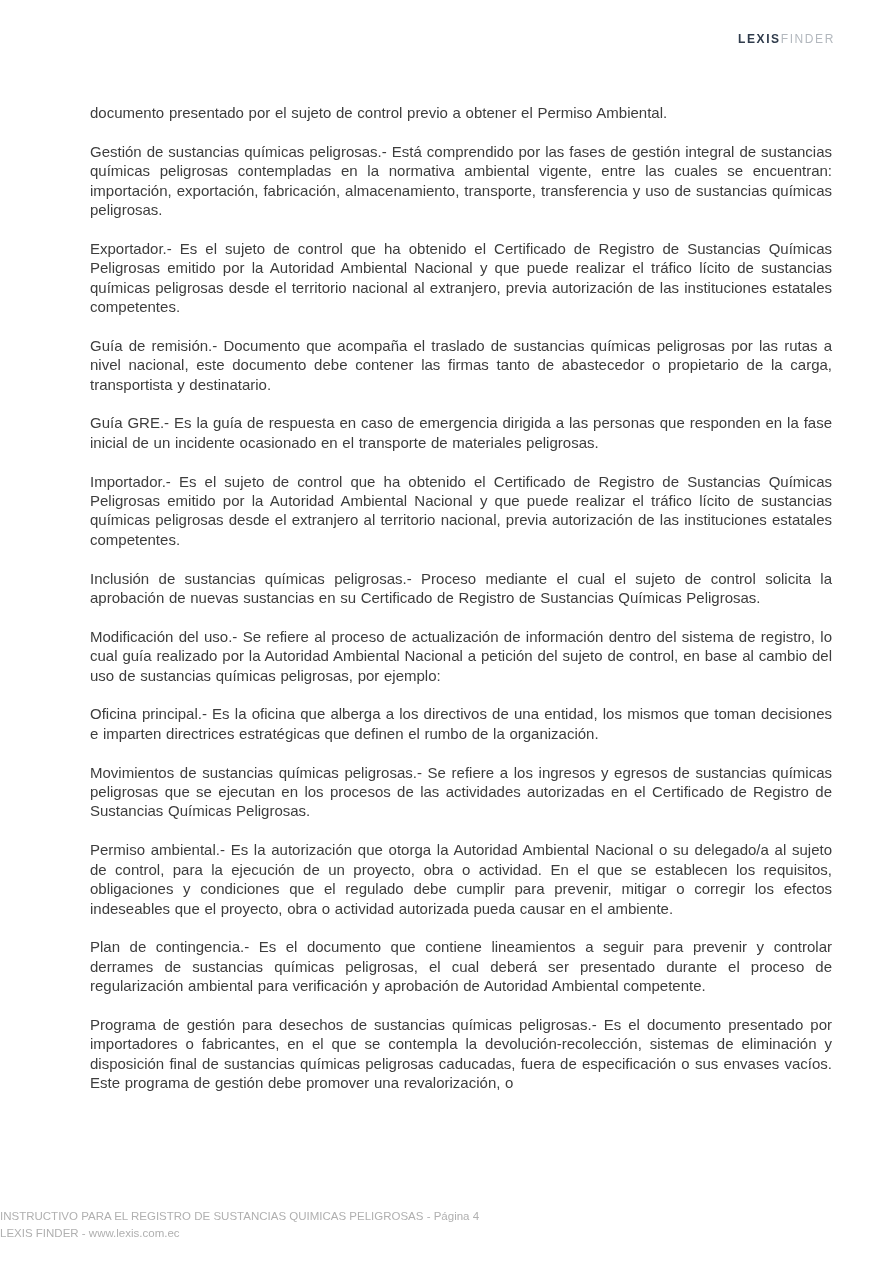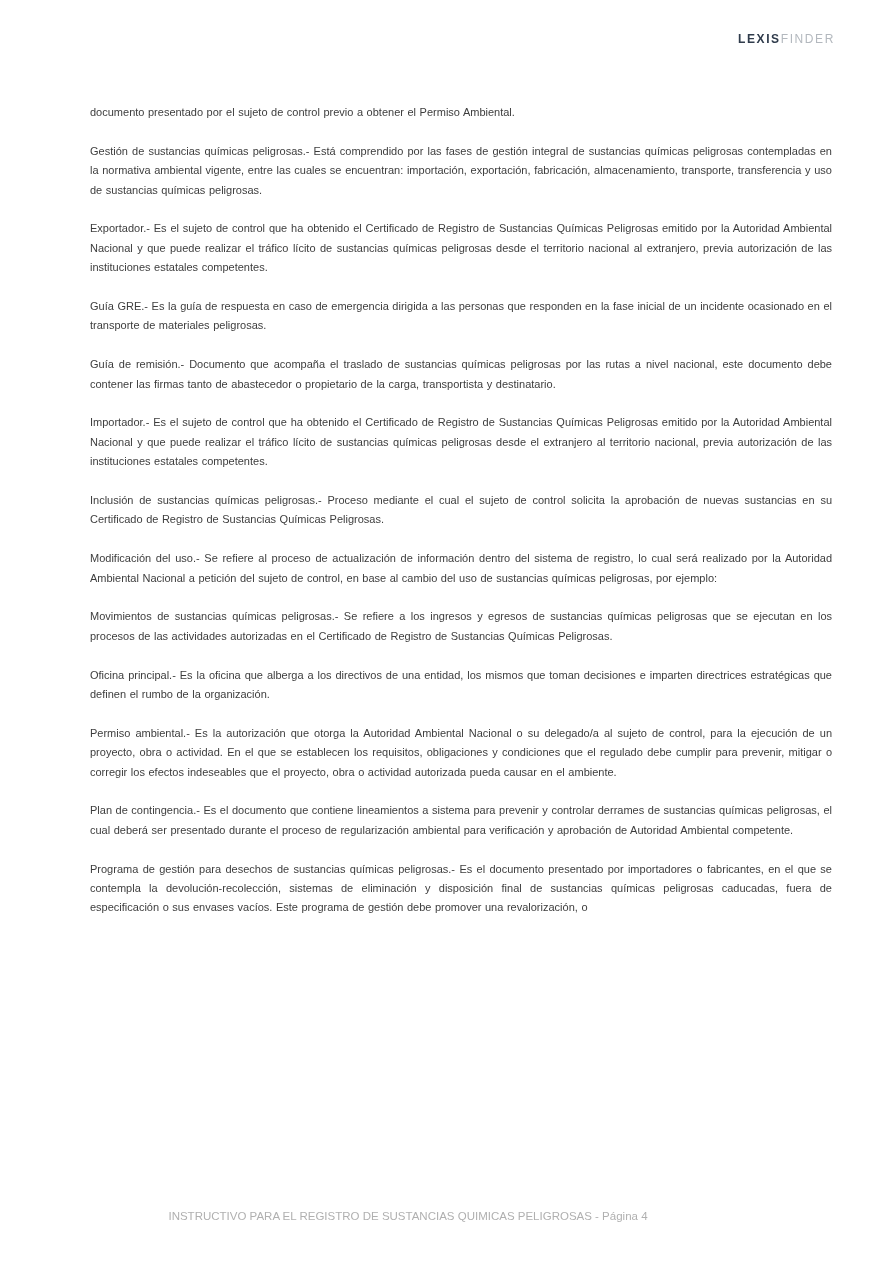--- a/index.html
+++ b/index.html
@@ -33,62 +33,62 @@
   .logo .logo-secondary {
     font-weight: normal;
     color: #b3b8be;
   }
   .content {
     position: absolute;
     top: 103px;
     left: 90px;
     width: 742px;
     color: #3d3d3d;
-    font-size: 11px;
+    font-size: 15px;
     line-height: 19.4px;
   }
   p.para {
     text-align: justify;
     margin-bottom: 19.4px;
     word-spacing: 0.5px;
   }
   p.para.no-gap { margin-bottom: 0; }
   .footer {
     position: absolute;
     top: 1208px;
     left: 0;
     width: 816px;
-    text-align: center;
     color: #b0b0b0;
     font-size: 11.5px;
     line-height: 17px;
   }
 </style>
 </head>
 <body>
 
 <div class="page">
 
   <div class="logo">
     <span class="logo-primary">LEXIS</span><span class="logo-secondary">FINDER</span>
   </div>
 
   <div class="content">
     <p class="para">documento presentado por el sujeto de control previo a obtener el Permiso Ambiental.</p>
     <p class="para">Gestión de sustancias químicas peligrosas.- Está comprendido por las fases de gestión integral de sustancias químicas peligrosas contempladas en la normativa ambiental vigente, entre las cuales se encuentran: importación, exportación, fabricación, almacenamiento, transporte, transferencia y uso de sustancias químicas peligrosas.</p>
     <p class="para">Exportador.- Es el sujeto de control que ha obtenido el Certificado de Registro de Sustancias Químicas Peligrosas emitido por la Autoridad Ambiental Nacional y que puede realizar el tráfico lícito de sustancias químicas peligrosas desde el territorio nacional al extranjero, previa autorización de las instituciones estatales competentes.</p>
+    <p class="para">Guía de remisión.- Documento que acompaña el traslado de sustancias químicas peligrosas por las rutas a nivel nacional, este documento debe contener las firmas tanto de abastecedor o propietario de la carga, transportista y destinatario.</p>
     <p class="para">Guía GRE.- Es la guía de respuesta en caso de emergencia dirigida a las personas que responden en la fase inicial de un incidente ocasionado en el transporte de materiales peligrosas.</p>
-    <p class="para">Guía de remisión.- Documento que acompaña el traslado de sustancias químicas peligrosas por las rutas a nivel nacional, este documento debe contener las firmas tanto de abastecedor o propietario de la carga, transportista y destinatario.</p>
     <p class="para">Importador.- Es el sujeto de control que ha obtenido el Certificado de Registro de Sustancias Químicas Peligrosas emitido por la Autoridad Ambiental Nacional y que puede realizar el tráfico lícito de sustancias químicas peligrosas desde el extranjero al territorio nacional, previa autorización de las instituciones estatales competentes.</p>
     <p class="para">Inclusión de sustancias químicas peligrosas.- Proceso mediante el cual el sujeto de control solicita la aprobación de nuevas sustancias en su Certificado de Registro de Sustancias Químicas Peligrosas.</p>
-    <p class="para">Modificación del uso.- Se refiere al proceso de actualización de información dentro del sistema de registro, lo cual será realizado por la Autoridad Ambiental Nacional a petición del sujeto de control, en base al cambio del uso de sustancias químicas peligrosas, por ejemplo:</p>
+    <p class="para">Modificación del uso.- Se refiere al proceso de actualización de información dentro del sistema de registro, lo cual guía realizado por la Autoridad Ambiental Nacional a petición del sujeto de control, en base al cambio del uso de sustancias químicas peligrosas, por ejemplo:</p>
+    <p class="para">Oficina principal.- Es la oficina que alberga a los directivos de una entidad, los mismos que toman decisiones e imparten directrices estratégicas que definen el rumbo de la organización.</p>
     <p class="para">Movimientos de sustancias químicas peligrosas.- Se refiere a los ingresos y egresos de sustancias químicas peligrosas que se ejecutan en los procesos de las actividades autorizadas en el Certificado de Registro de Sustancias Químicas Peligrosas.</p>
-    <p class="para">Oficina principal.- Es la oficina que alberga a los directivos de una entidad, los mismos que toman decisiones e imparten directrices estratégicas que definen el rumbo de la organización.</p>
     <p class="para">Permiso ambiental.- Es la autorización que otorga la Autoridad Ambiental Nacional o su delegado/a al sujeto de control, para la ejecución de un proyecto, obra o actividad. En el que se establecen los requisitos, obligaciones y condiciones que el regulado debe cumplir para prevenir, mitigar o corregir los efectos indeseables que el proyecto, obra o actividad autorizada pueda causar en el ambiente.</p>
-    <p class="para">Plan de contingencia.- Es el documento que contiene lineamientos a sistema para prevenir y controlar derrames de sustancias químicas peligrosas, el cual deberá ser presentado durante el proceso de regularización ambiental para verificación y aprobación de Autoridad Ambiental competente.</p>
+    <p class="para">Plan de contingencia.- Es el documento que contiene lineamientos a seguir para prevenir y controlar derrames de sustancias químicas peligrosas, el cual deberá ser presentado durante el proceso de regularización ambiental para verificación y aprobación de Autoridad Ambiental competente.</p>
     <p class="para">Programa de gestión para desechos de sustancias químicas peligrosas.- Es el documento presentado por importadores o fabricantes, en el que se contempla la devolución-recolección, sistemas de eliminación y disposición final de sustancias químicas peligrosas caducadas, fuera de especificación o sus envases vacíos. Este programa de gestión debe promover una revalorización, o</p>
   </div>
 
   <div class="footer">
     <div>INSTRUCTIVO PARA EL REGISTRO DE SUSTANCIAS QUIMICAS PELIGROSAS - Página 4</div>
+    <div>LEXIS FINDER - www.lexis.com.ec</div>
   </div>
 
 </div>
 
 </body></html>

